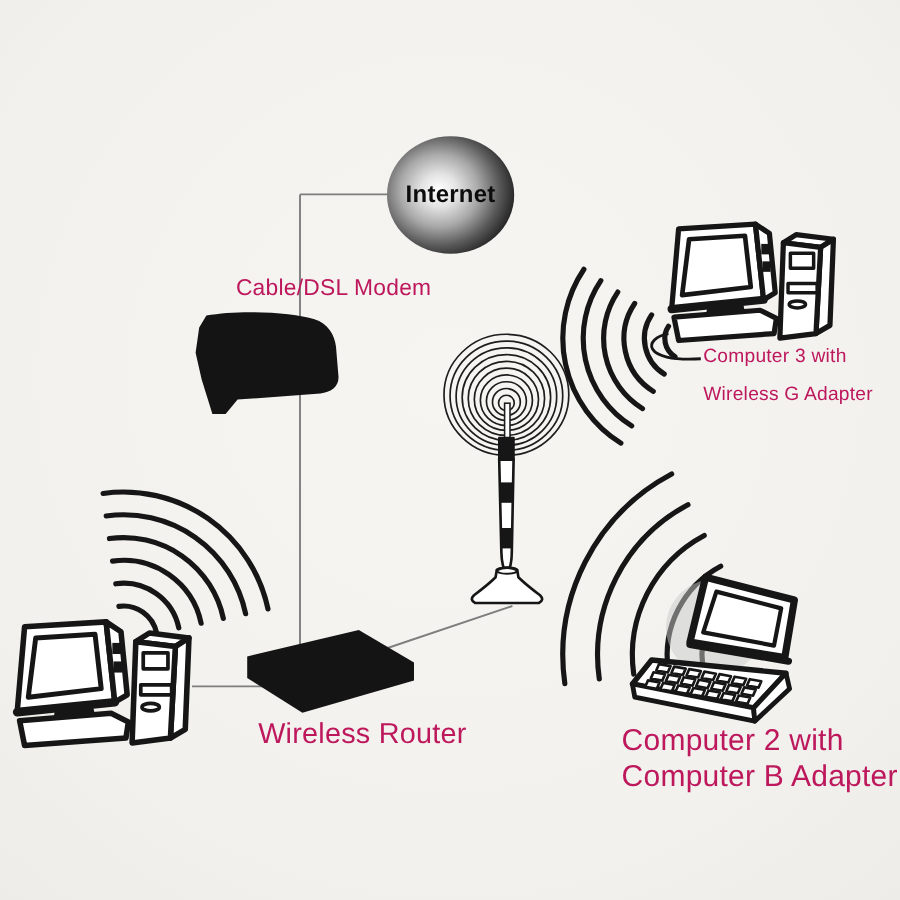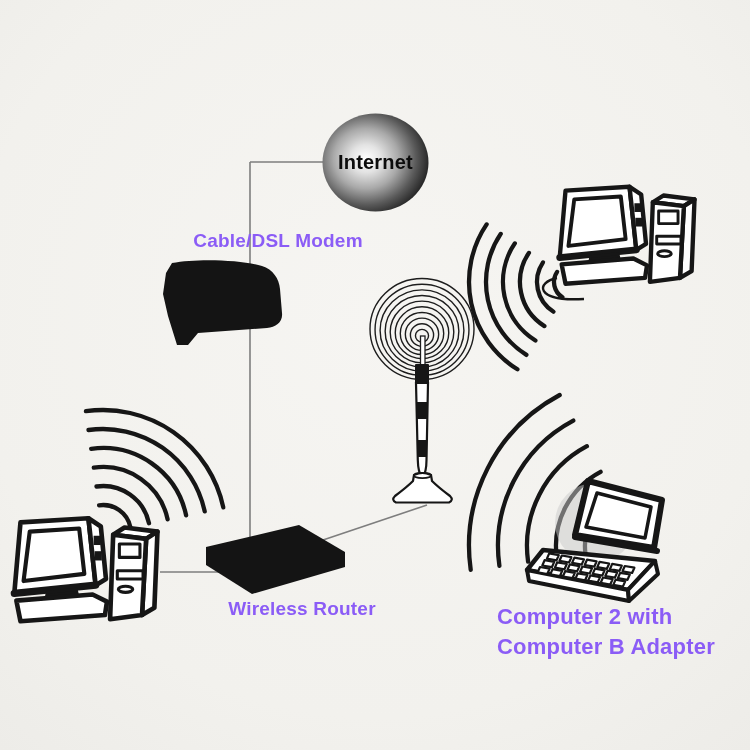--- a/index.html
+++ b/index.html
@@ -4,35 +4,34 @@
 <style>
   html,body{margin:0;padding:0;}
   body{
     width:750px;height:750px;position:relative;overflow:hidden;
     background:radial-gradient(circle at 50% 42%, #f6f5f2 0%, #f2f1ed 70%, #edecE8 100%);
     font-family:"Liberation Sans", sans-serif;
   }
   #stage{position:absolute;left:0;top:0;width:750px;height:750px;margin-top:16px;}
   svg{position:absolute;left:0;top:0;}
   .lbl{
-    position:absolute;color:#8b5cf6;pointer-events:none;
+    position:absolute;color:#be185d;pointer-events:none;
     font-family:"Liberation Sans", sans-serif;
     letter-spacing:0.2px;
-    font-weight:bold;
   }
   .lbl-center{text-align:center;}
   #internet-label{
     left:322px;top:97px;width:107px;height:98px;
     display:flex;align-items:center;justify-content:center;
     font-weight:bold;font-size:20px;color:#0c0c0c;
   }
   #modem-label{left:178px;top:214px;width:200px;font-size:19px;}
-  #router-label{left:200px;top:582px;width:204px;font-size:19px;}
+  #router-label{left:200px;top:582px;width:204px;font-size:24px;}
   #computer1-label{left:20px;top:606px;width:140px;font-size:19.5px;}
-  #computer2-label{left:497px;top:586px;font-size:22px;line-height:30px;}
+  #computer2-label{left:518px;top:586px;font-size:25px;line-height:30px;}
   #computer3-label{left:586px;top:266px;font-size:16px;line-height:31px;}
 </style>
 </head>
 <body>
 
 <div id="stage">
 
 <svg width="750" height="750" viewBox="0 0 750 750">
   <defs>
     <radialGradient id="sphereGrad" cx="0.41" cy="0.46" r="0.64">
@@ -164,14 +163,18 @@
 <div class="lbl lbl-center" id="modem-label">Cable/DSL Modem</div>
 
 <div class="lbl lbl-center" id="router-label">Wireless Router</div>
 
 
 <div class="lbl" id="computer2-label">
   <div>Computer 2 with</div>
   <div>Computer B Adapter</div>
 </div>
 
+<div class="lbl" id="computer3-label">
+  <div>Computer 3 with</div>
+  <div>Wireless G Adapter</div>
+</div>
 
 </div>
 
 </body></html>

